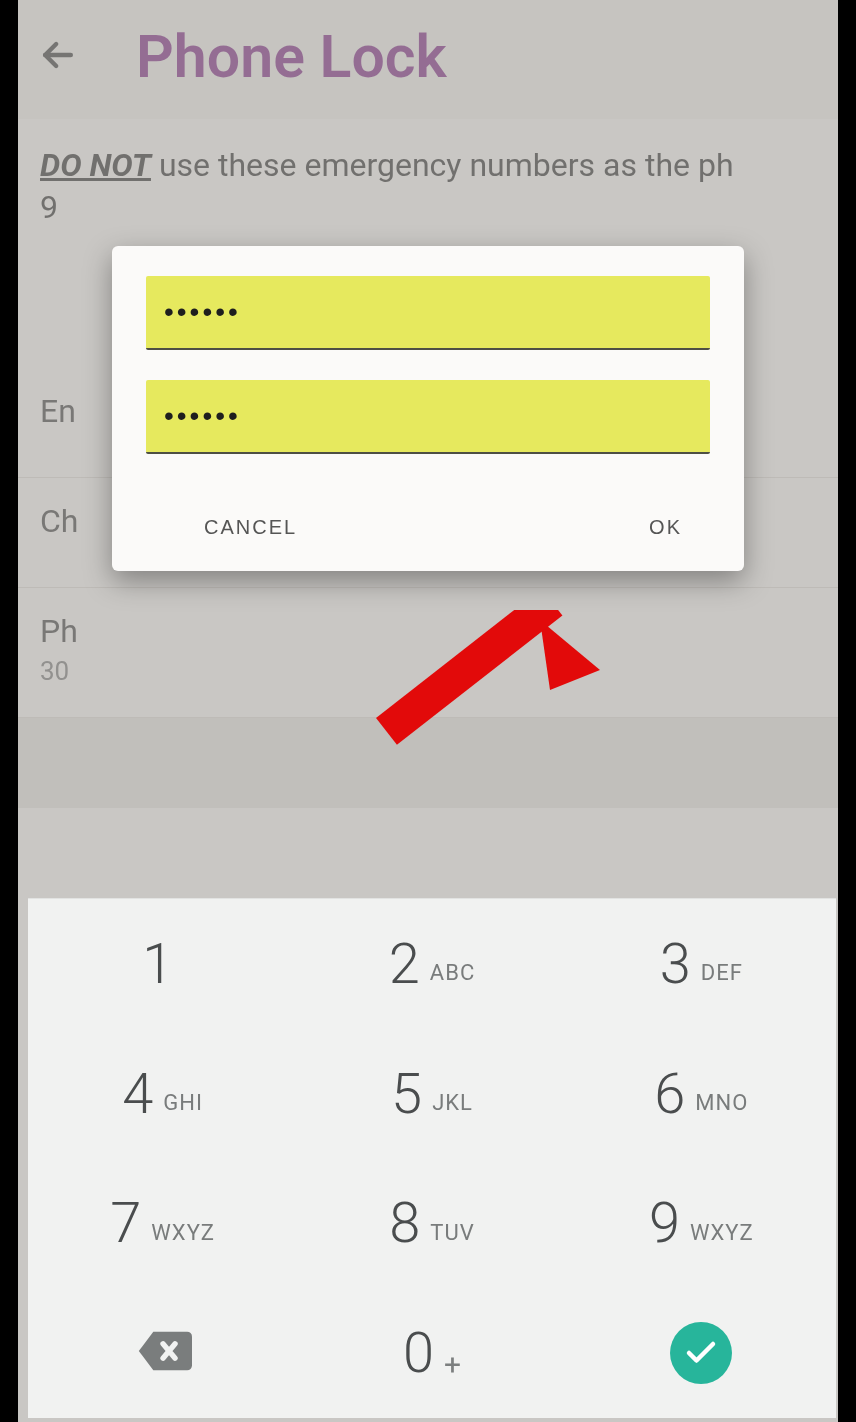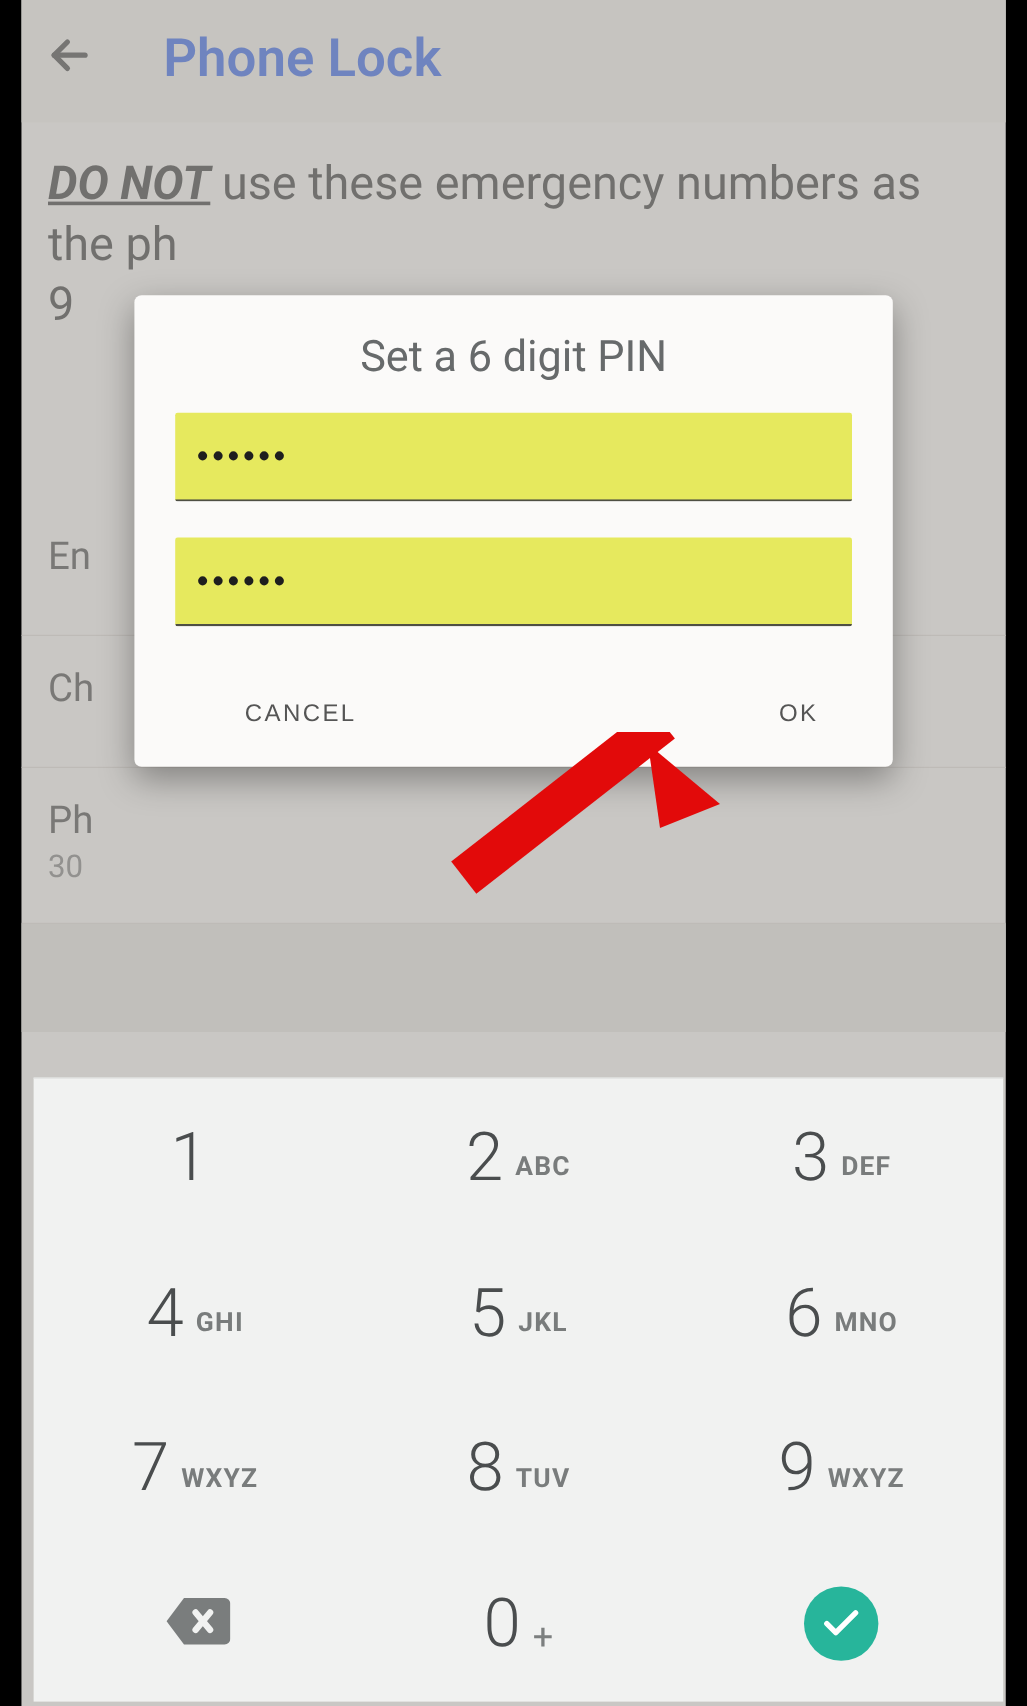--- a/index.html
+++ b/index.html
@@ -19,28 +19,28 @@
       filter: brightness(.97);
     }
     .appbar {
       display: flex;
       align-items: center;
       padding: 22px 18px 28px 18px;
       background: #e3e1dd;
     }
     .back-arrow svg { width: 44px; height: 44px; }
     .appbar-title {
-      font-size: 44px;
+      font-size: 59px;
       font-weight: 600;
-      color: #1d4ed8;
+      color: #701a75;
       margin-left: 56px;
     }
     .warn {
       padding: 26px 22px 0 22px;
-      font-size: 39px;
+      font-size: 32px;
       color: #222;
       line-height: 1.3;
     }
     .warn .b { font-weight: 700; font-style: italic; text-decoration: underline; }
     .list {
       margin-top: 140px;
     }
     .row {
       height: 110px;
       border-bottom: 1px solid #cfccc7;
@@ -125,21 +125,21 @@
     }
     .key {
       display: flex;
       align-items: center;
       justify-content: center;
       gap: 10px;
       cursor: pointer;
       user-select: none;
     }
     .key .num { font-size: 56px; font-weight: 300; color: #4a4d4e; }
-    .key .let { font-size: 22px; font-weight: 700; color: #797c7c; margin-top: 18px; letter-spacing: 1px; }
+    .key .let { font-size: 22px; font-weight: 400; color: #797c7c; margin-top: 18px; letter-spacing: 1px; }
     .key.icon svg { width: 58px; height: 58px; }
     .key.zero .plus { font-size: 30px; color: #7c7f7f; margin-top: 22px; }
     .key.check > span {
       width: 62px; height: 62px;
       border-radius: 50%;
       background: #27b59b;
       display: flex; align-items: center; justify-content: center;
     }
     .key.check svg { width: 36px; height: 36px; }
   </style>
@@ -171,21 +171,20 @@
       <div class="row-title">Ph</div>
       <div class="row-sub">30</div>
     </div>
     <div class="gap"></div>
   </div>
 </div>
 
 <div class="scrim"></div>
 
 <div class="dialog">
-  <div class="dialog-title">Set a 6 digit PIN</div>
   <input class="pin-input" type="text" value="••••••" style="">
   <input class="pin-input" type="text" value="••••••" style="">
   <div class="dialog-actions">
     <button class="dlg-btn">CANCEL</button>
     <button class="dlg-btn">OK</button>
   </div>
 </div>
 
 <svg class="arrow" viewBox="0 0 260 220">
   <defs></defs>

